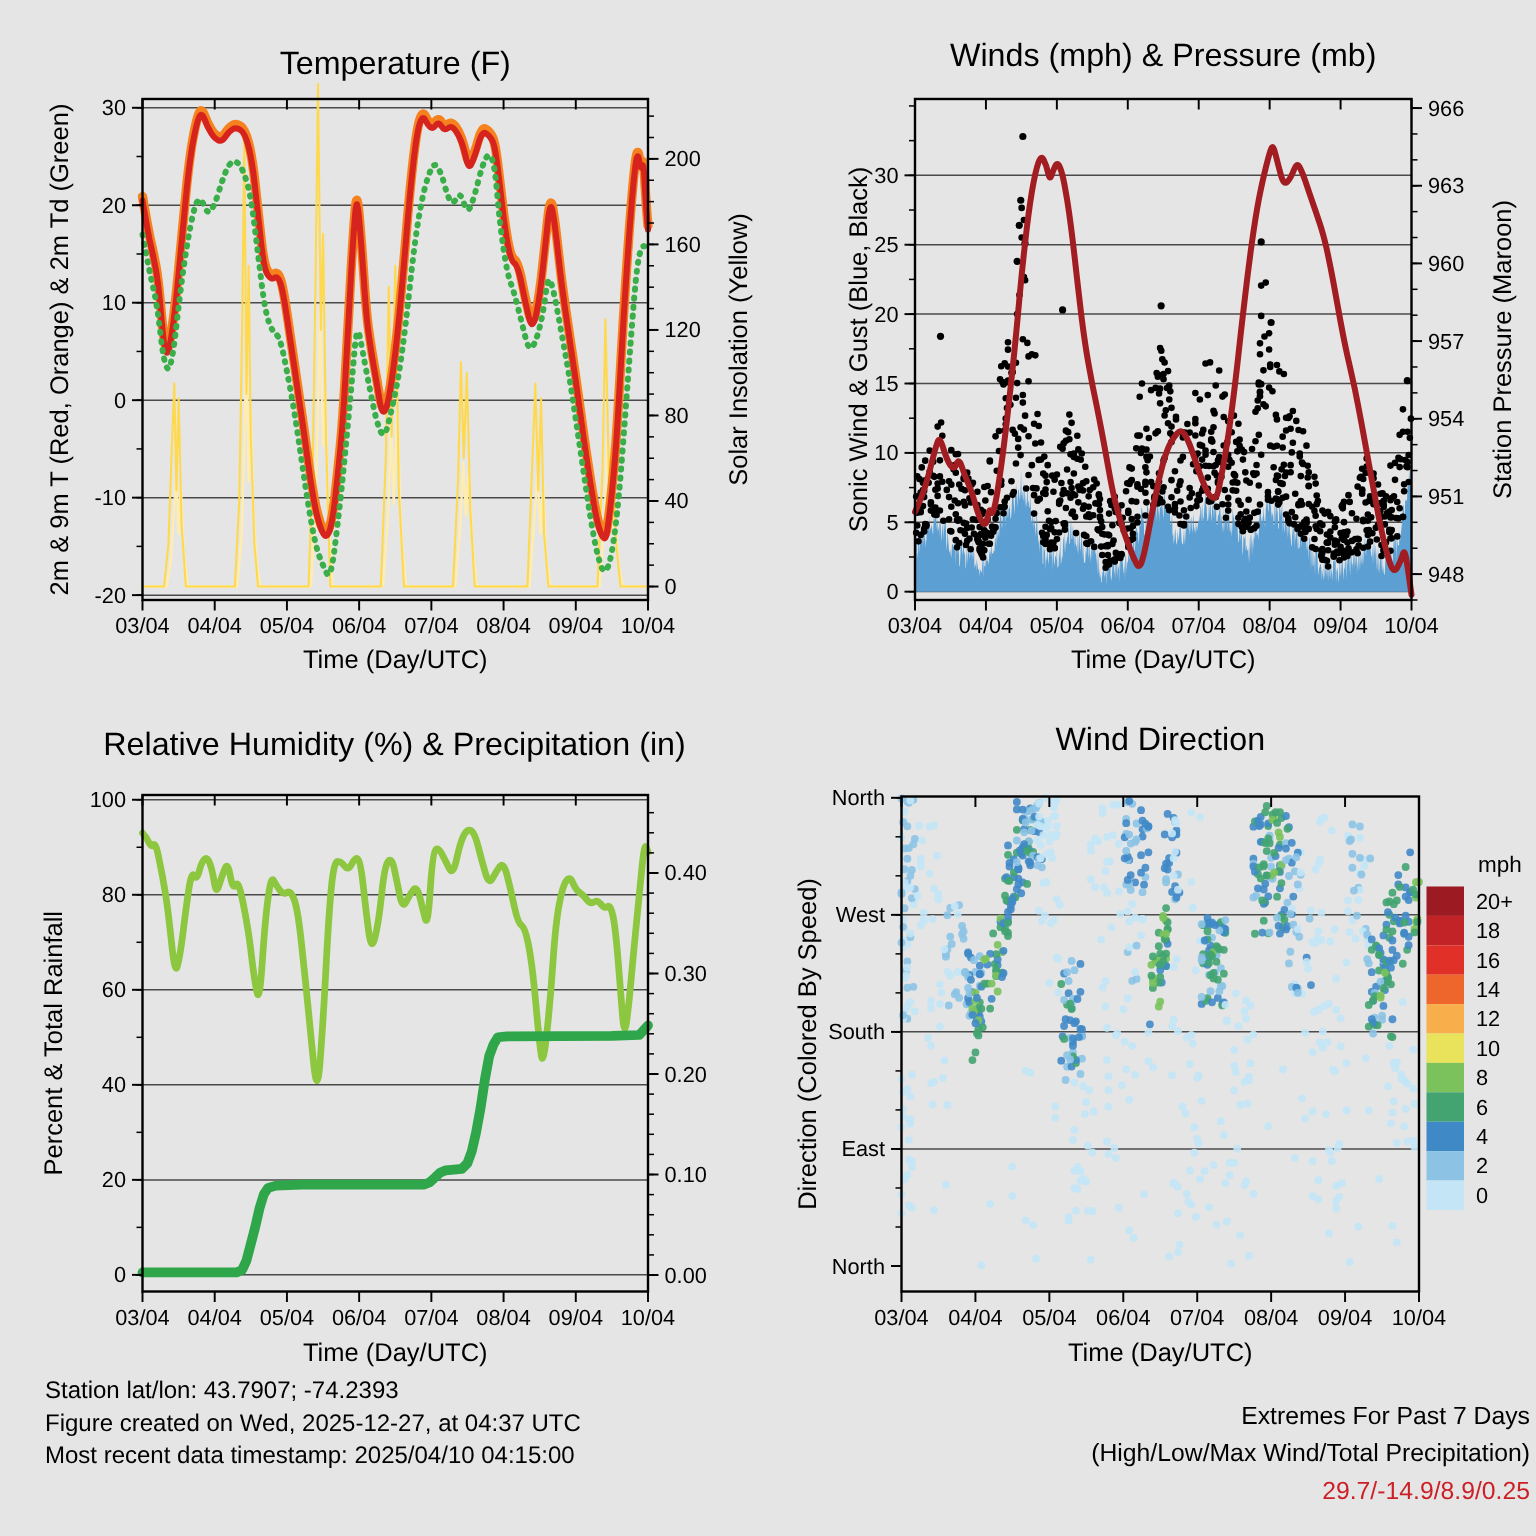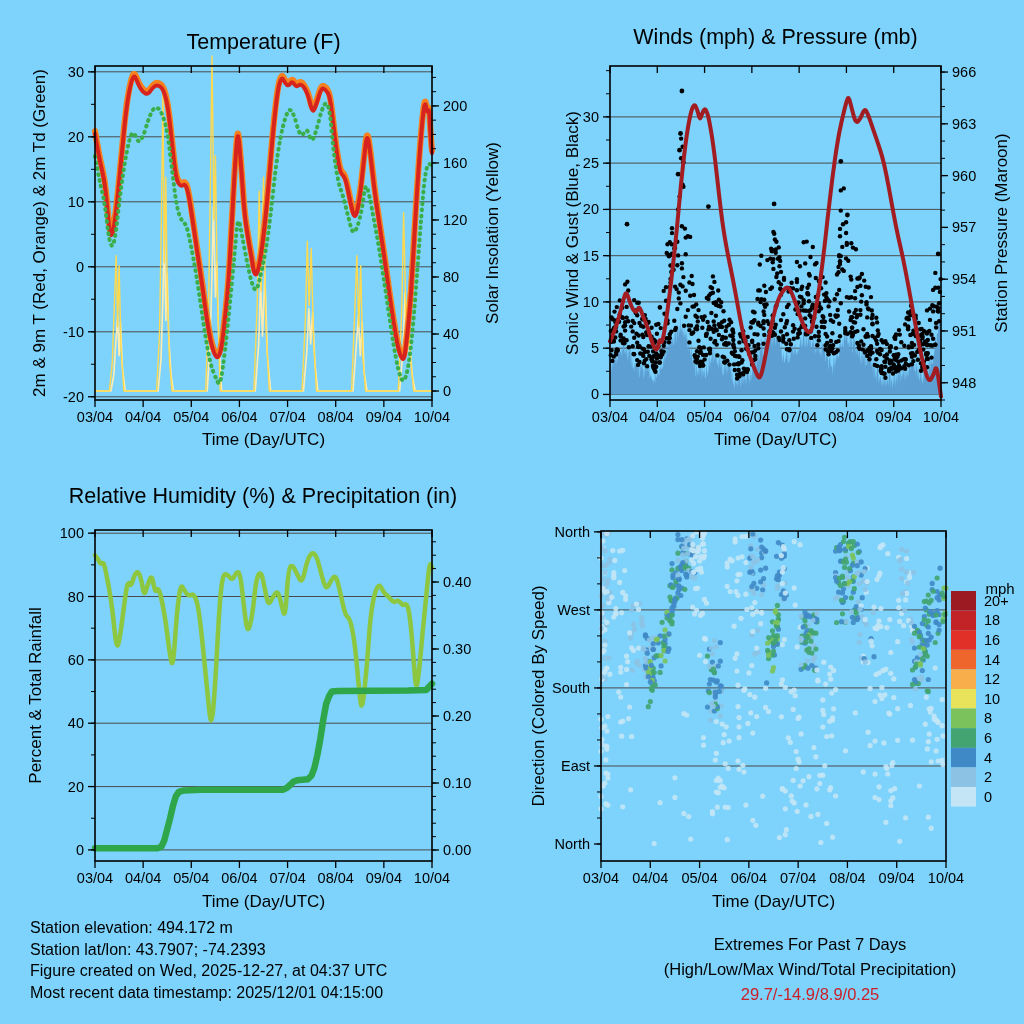--- a/index.html
+++ b/index.html
@@ -1,37 +1,38 @@
 <!DOCTYPE html>
 <html><head>
 <meta charset="utf-8">
 <style>
   html,body{margin:0;padding:0;background:#fff;}
-  #root{position:relative;width:1024px;height:1024px;background:#7dd3fc;
+  #root{position:relative;width:1024px;height:1024px;background:#e5e5e5;
         font-family:"Liberation Sans",sans-serif;color:#000;overflow:hidden;}
   svg{position:absolute;left:0;top:0;}
   .title{position:absolute;text-align:center;font-size:21.5px;white-space:nowrap;}
   .ylab{position:absolute;transform:rotate(-90deg);transform-origin:0 0;
         text-align:center;font-size:17px;white-space:nowrap;}
   .xlab{position:absolute;text-align:center;font-size:17px;}
-  .unitlab{position:absolute;font-size:15px;text-align:center;margin-top:12px;}
+  .unitlab{position:absolute;font-size:15px;text-align:center;}
   .footer{position:absolute;left:30px;top:917px;font-size:16px;line-height:21.5px;}
-  .extremes{position:absolute;left:600px;top:932px;width:420px;text-align:center;
+  .extremes{position:absolute;left:600px;top:932px;width:420px;text-align:right;
             font-size:16.5px;line-height:25px;}
   .extremes .vals{color:#cc1f26;font-weight:normal;}
   text{font-family:"Liberation Sans",sans-serif;fill:#000;}
 </style>
 </head>
 <body>
 
 <div id="root">
 
   <div class="title" style="left:95px;width:337px;top:30px">Temperature (F)</div>
   <div class="title" style="left:33px;width:460px;top:484px">Relative Humidity (%) &amp; Precipitation (in)</div>
   <div class="title" style="left:610px;width:331px;top:25px">Winds (mph) &amp; Pressure (mb)</div>
+  <div class="title" style="left:601px;width:345px;top:481px">Wind Direction</div>
 
   <div class="ylab" style="left:30px;top:400px;width:334px">2m &amp; 9m T (Red, Orange) &amp; 2m Td (Green)</div>
   <div class="ylab" style="left:483px;top:400px;width:334px">Solar Insolation (Yellow)</div>
   <div class="ylab" style="left:563px;top:400px;width:334px">Sonic Wind &amp; Gust (Blue, Black)</div>
   <div class="ylab" style="left:992px;top:400px;width:334px">Station Pressure (Maroon)</div>
   <div class="ylab" style="left:26px;top:861px;width:331px">Percent &amp; Total Rainfall</div>
   <div class="ylab" style="left:529px;top:861px;width:330px">Direction (Colored By Speed)</div>
 
   <div class="xlab" style="left:95px;width:337px;top:430px">Time (Day/UTC)</div>
   <div class="xlab" style="left:610px;width:331px;top:430px">Time (Day/UTC)</div>
@@ -2383,24 +2384,23 @@
       <text x="984" y="743" text-anchor="start" font-size="14.5">6</text>
       <rect x="951" y="747.8" width="25" height="19.60" fill="#4089c7"></rect>
       <text x="984" y="762.5999999999999" text-anchor="start" font-size="14.5">4</text>
       <rect x="951" y="767.4" width="25" height="19.60" fill="#8cc3e5"></rect>
       <text x="984" y="782.1999999999999" text-anchor="start" font-size="14.5">2</text>
       <rect x="951" y="787.0" width="25" height="19.60" fill="#c3e5f6"></rect>
       <text x="984" y="801.8" text-anchor="start" font-size="14.5">0</text>
     </svg>
 
   <div class="footer">
-    <div>Station elevation: 494.172 m</div>
     <div>Station lat/lon: 43.7907; -74.2393</div>
     <div>Figure created on Wed, 2025-12-27, at 04:37 UTC</div>
-    <div>Most recent data timestamp: 2025/12/01 04:15:00</div>
+    <div>Most recent data timestamp: 2025/04/10 04:15:00</div>
   </div>
 
   <div class="extremes">
     <div>Extremes For Past 7 Days</div>
     <div>(High/Low/Max Wind/Total Precipitation)</div>
     <div class="vals">29.7/-14.9/8.9/0.25</div>
   </div>
 
 </div>
 

